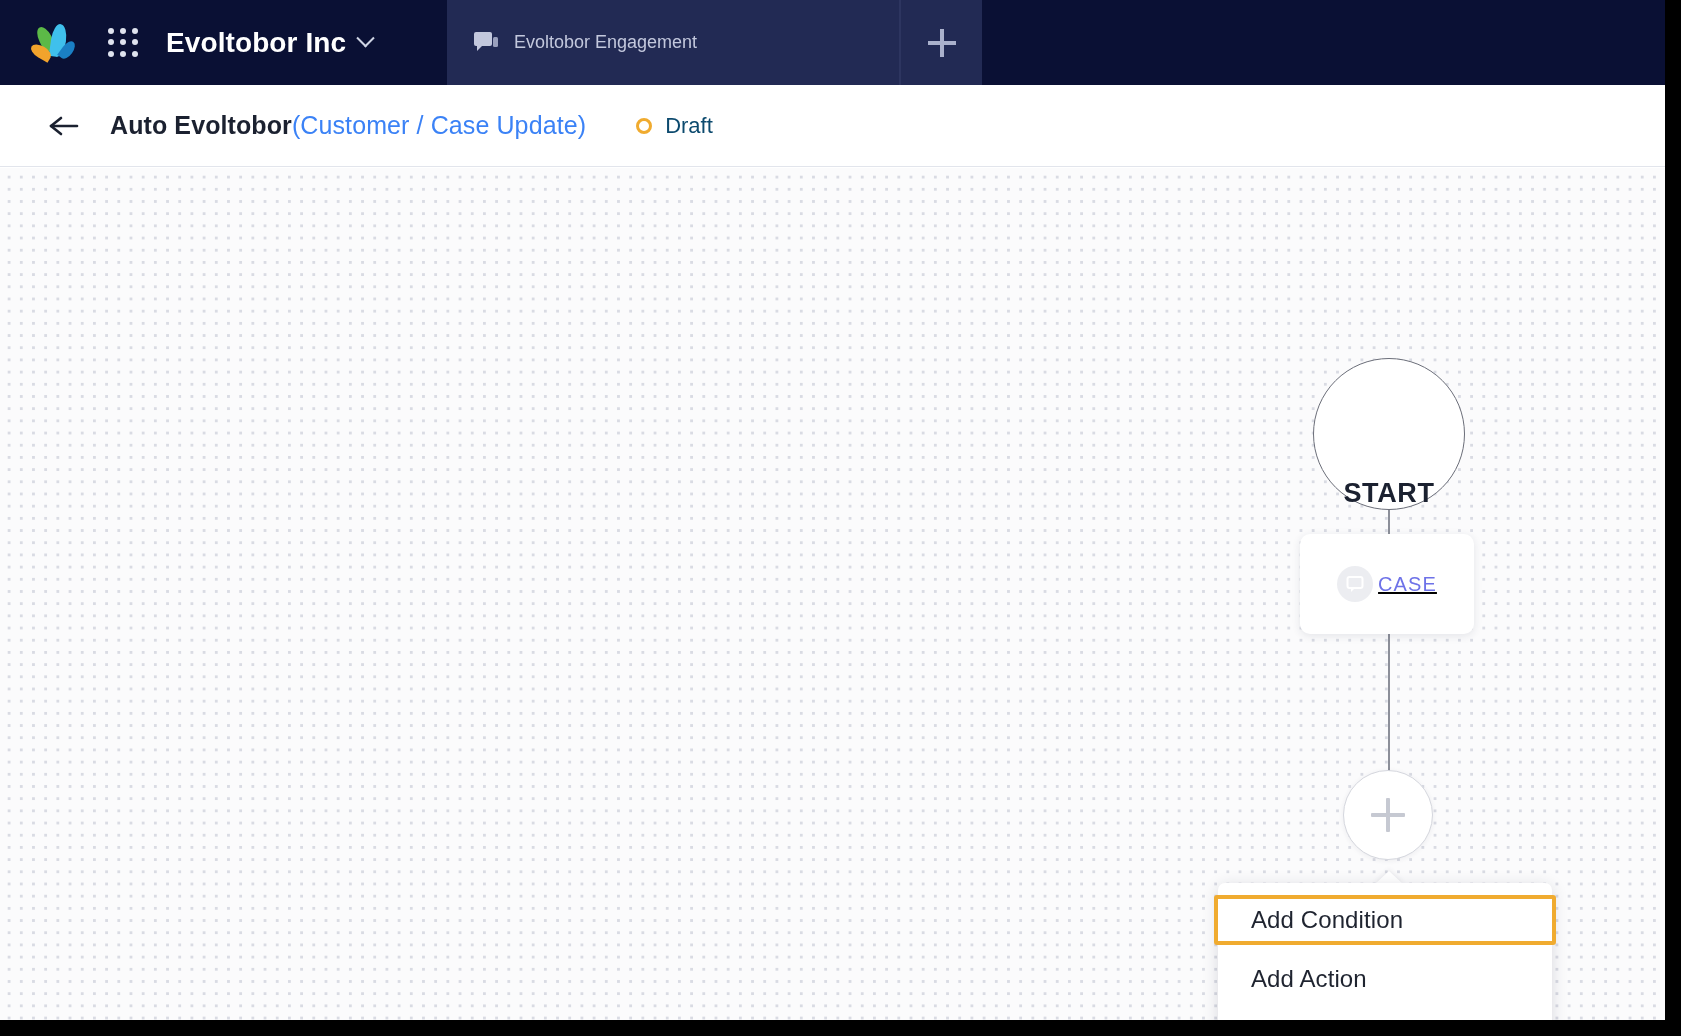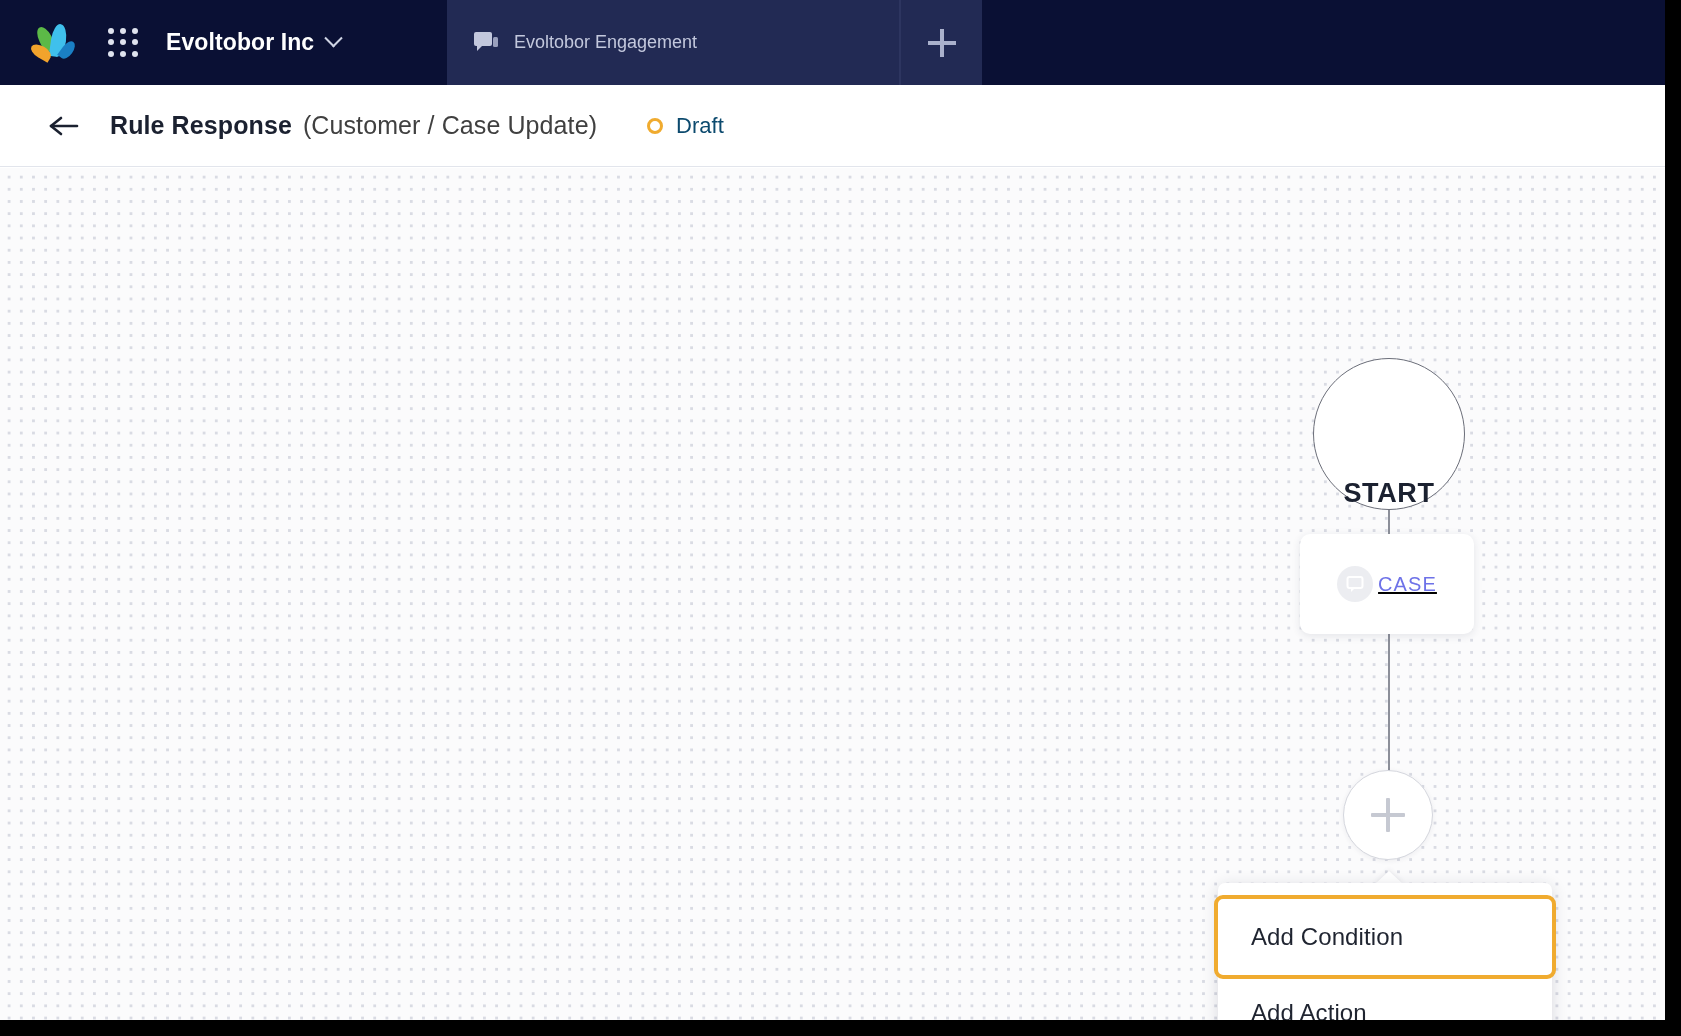--- a/index.html
+++ b/index.html
@@ -97,21 +97,21 @@
     background: #dfe3ee;
     justify-self: center;
     align-self: center;
   }
 
   .org-switch {
     display: flex;
     align-items: center;
     gap: 13px;
     color: #ffffff;
-    font-size: 23px;
+    font-size: 28px;
     font-weight: bold;
     letter-spacing: 0.1px;
     white-space: nowrap;
     cursor: pointer;
   }
   .chev {
     width: 13px; height: 13px;
     border-right: 2.4px solid #cfd4e4;
     border-bottom: 2.4px solid #cfd4e4;
     transform: rotate(45deg) translate(-3px,-3px);
@@ -187,22 +187,21 @@
     margin-right: 26px;
   }
   .rule-title {
     font-size: 25px;
     font-weight: bold;
     color: #1b2130;
     letter-spacing: 0.1px;
   }
   .rule-sub {
     font-size: 25px;
-    color: #404040;
-    margin-left: 11px;
+    color: #3b82f6;
     letter-spacing: 0.1px;
   }
   .status-wrap {
     display: flex;
     align-items: center;
     gap: 13px;
     margin-left: 50px;
   }
   .status-ring {
     width: 16px; height: 16px;
@@ -333,24 +332,24 @@
     display: flex;
     align-items: center;
     padding-left: 33px;
     font-size: 24px;
     color: #1f2430;
     cursor: pointer;
     letter-spacing: 0.1px;
   }
   .menu-item.highlighted {
     border: 4px solid #f0ab2f;
-    border-radius: 9px;
+    border-radius: 3px;
     margin: 6px -4px 0 -4px;
     padding-left: 33px;
-    height: 84px;
+    height: 50px;
   }
 </style>
 </head>
 <body>
 
 <div id="screen">
 
   <div id="topbar">
 
     <div class="brand-zone">
@@ -404,21 +403,21 @@
 
   <div id="subheader">
 
     <div class="back-arrow">
       <svg width="32" height="24" viewBox="0 0 32 24">
         <path d="M13 4 L3 12 L13 20" fill="none" stroke="#1b2130" stroke-width="2.6" stroke-linecap="round" stroke-linejoin="round"></path>
         <path d="M3 12 L29 12" stroke="#1b2130" stroke-width="2.6" stroke-linecap="round"></path>
       </svg>
     </div>
 
-    <span class="rule-title">Rule Response</span>
+    <span class="rule-title">Auto Evoltobor</span>
     <span class="rule-sub">(Customer / Case Update)</span>
 
     <div class="status-wrap">
       <span class="status-ring"></span>
       <span class="status-text">Draft</span>
     </div>
   </div>
 
   <div id="canvas">
 

